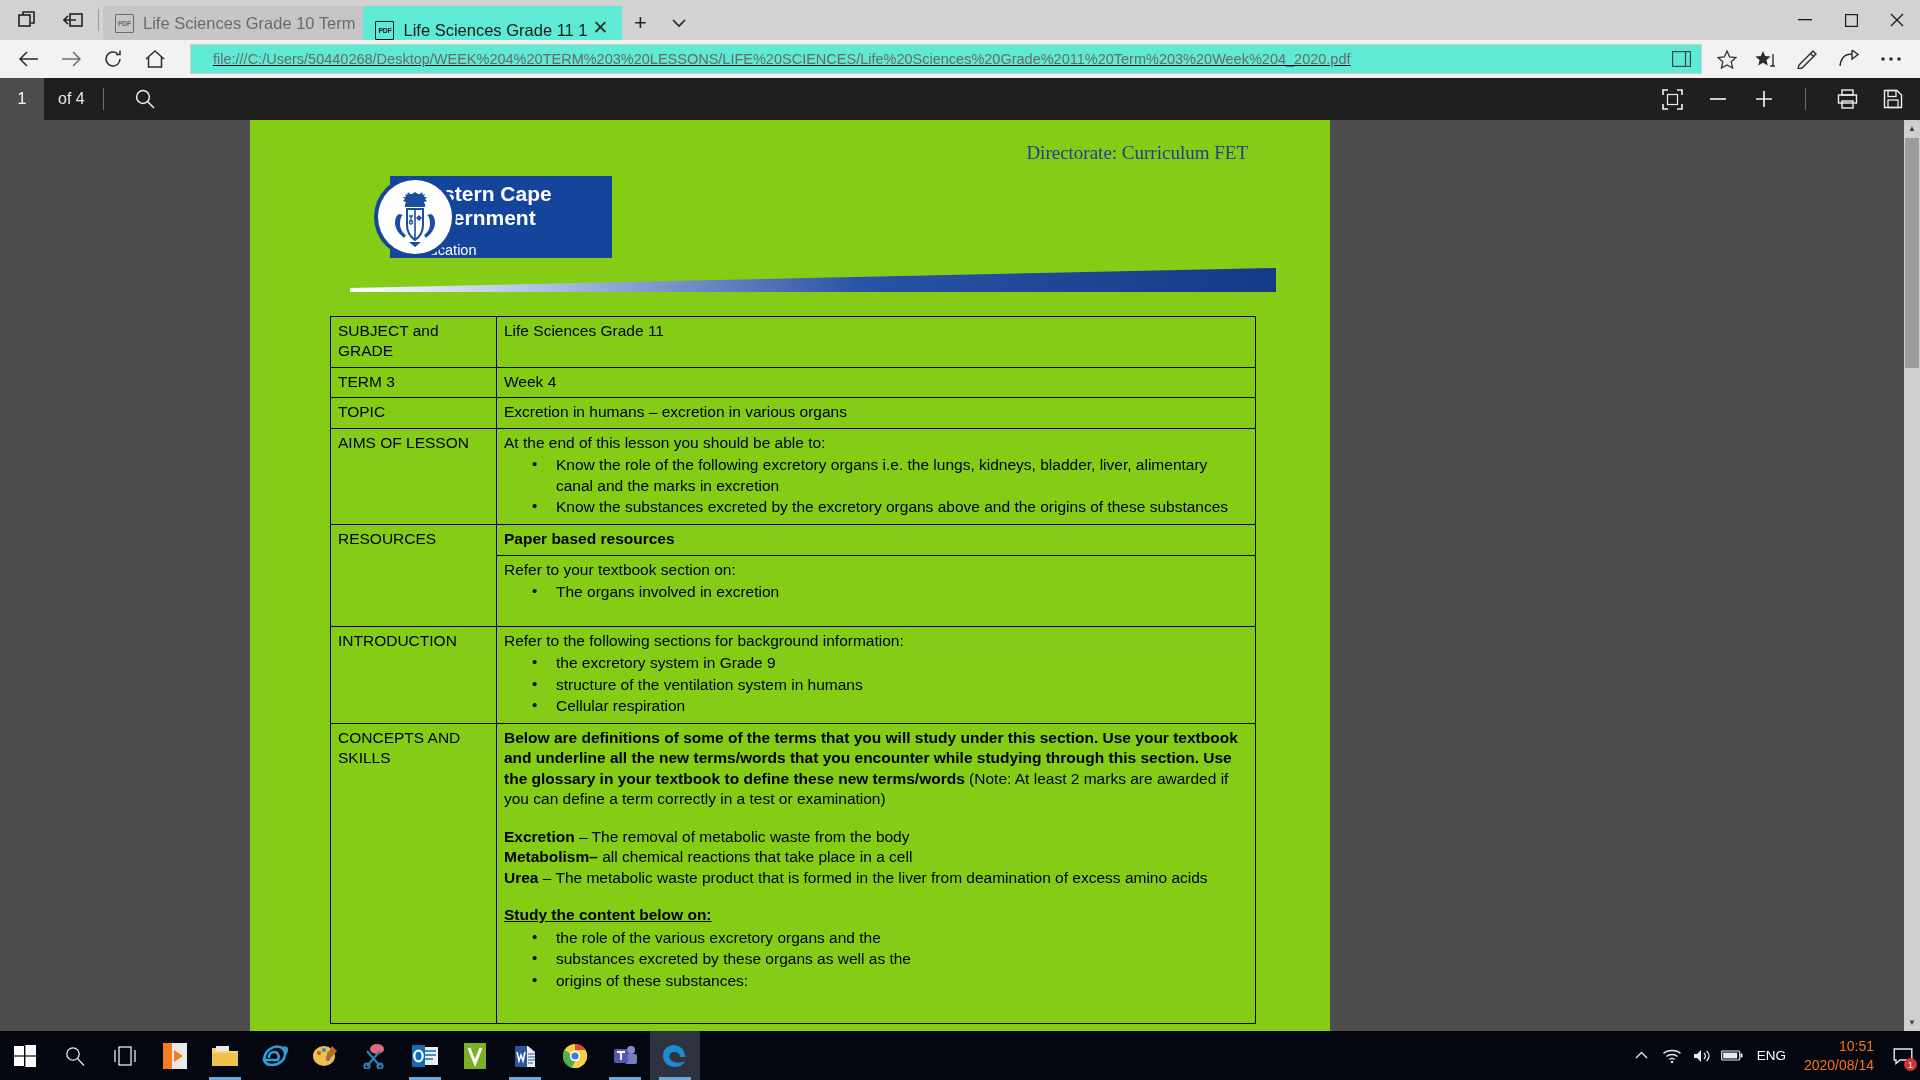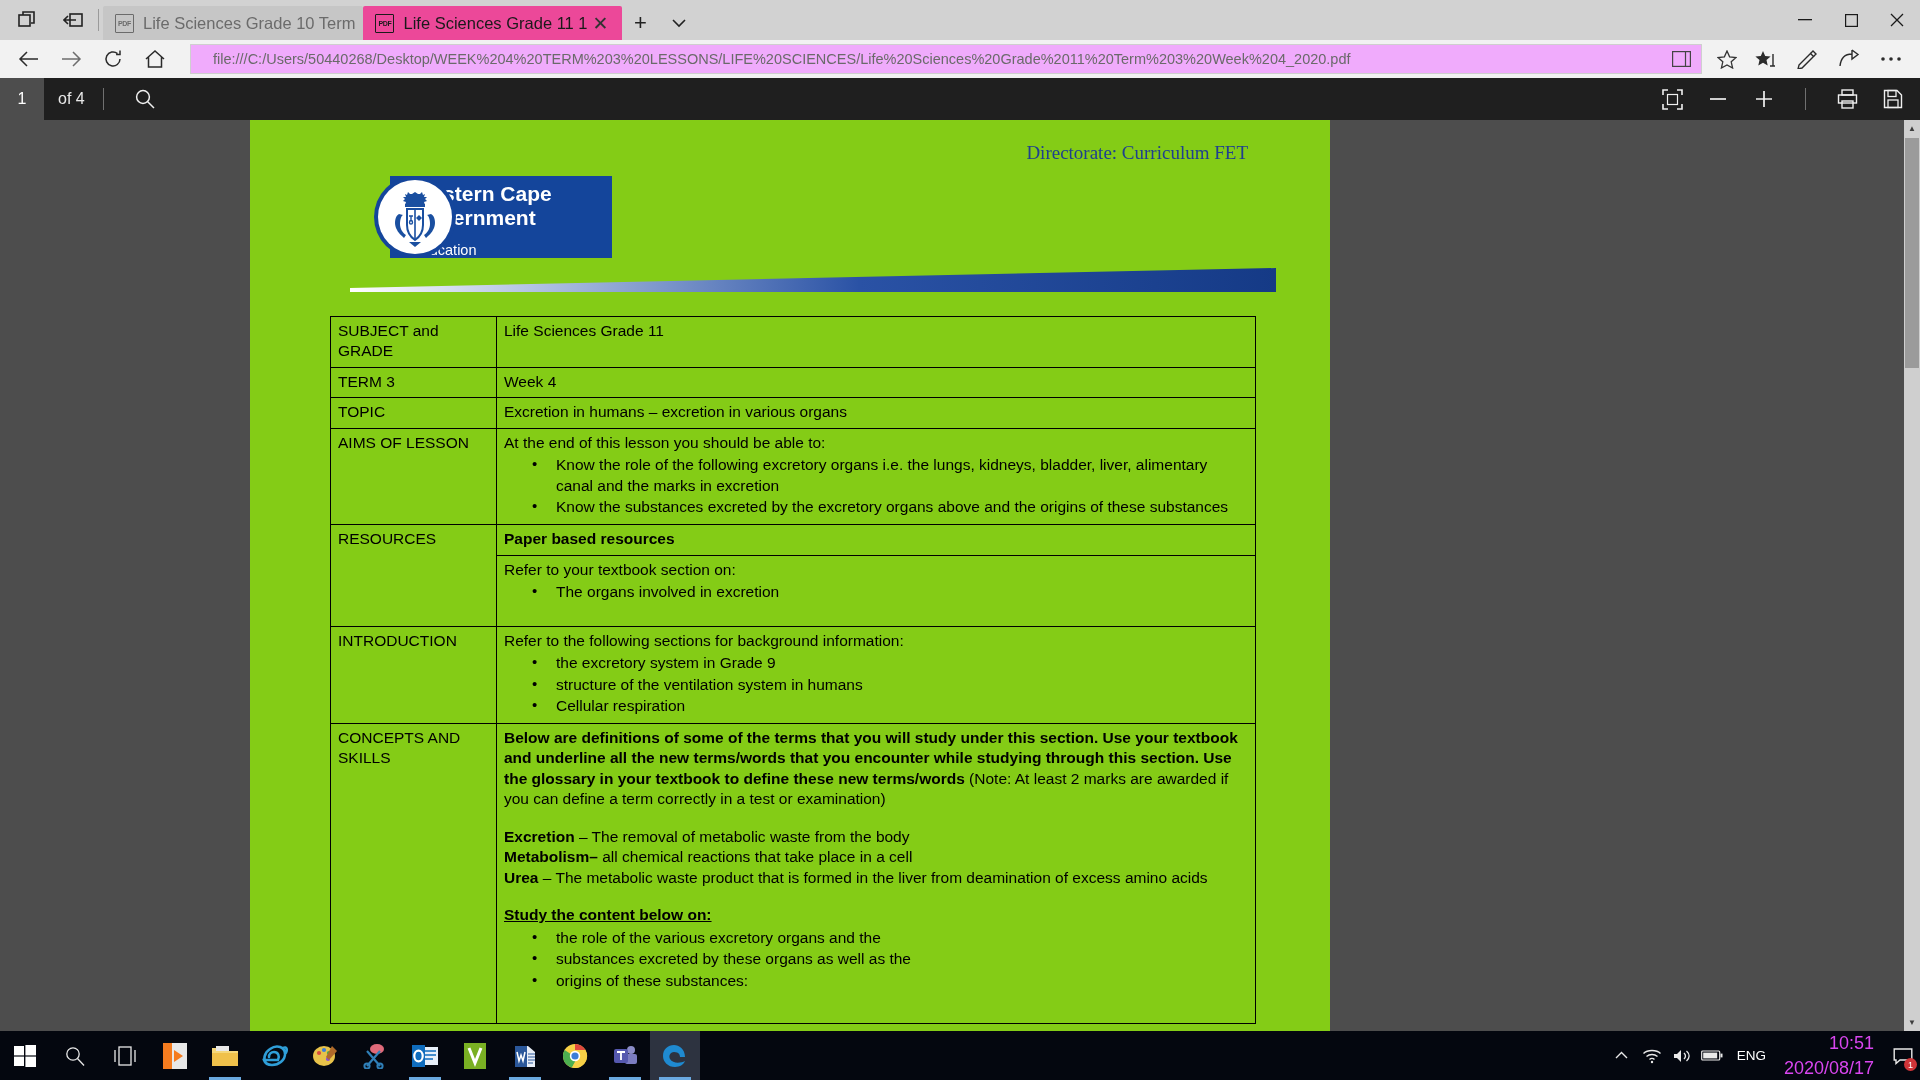--- a/index.html
+++ b/index.html
@@ -32,21 +32,21 @@
     display: flex; align-items: center;
     padding: 0 8px 0 12px;
     font-size: 16px;
     color: #6b6b6b;
     background: #d2d2d2;
     border-top-left-radius: 2px;
     border-top-right-radius: 2px;
     position: relative;
   }
   .tab.inactive { background: #c6c6c6; }
-  .tab.active { background: #ec4899; color: #1a1a1a; }
+  .tab.active { background: #5eead4; color: #1a1a1a; align-items: flex-end; }
   .tab .tab-label {
     flex: 1;
     white-space: nowrap; overflow: hidden; text-overflow: clip;
     margin-left: 9px;
     font-size: 16.5px;
   }
   .pdficon {
     width: 19px; height: 19px;
     border: 1.6px solid currentColor;
     border-radius: 1px;
@@ -73,25 +73,26 @@
   .navbtn {
     width: 42px; height: 34px;
     display: flex; align-items: center; justify-content: center;
     color: #2b2b2b;
   }
   .navbtn.dim { color: #6d6d6d; }
   .urlbox {
     flex: 1;
     height: 30px;
     margin: 0 8px 0 14px;
-    background: #f0abfc;
+    background: #5eead4;
     border: 1px solid #cfcfcf;
     display: flex; align-items: center;
     padding: 0 6px 0 22px;
     position: relative;
+    text-decoration: underline;
   }
   .urltext {
     flex: 1;
     font-size: 14.5px;
     color: #6a6a6a;
     white-space: nowrap;
     overflow: hidden;
     font-family: "Liberation Sans", sans-serif;
   }
   .urlicon { width: 28px; height: 26px; display:flex;align-items:center;justify-content:center;color:#444; }
@@ -216,21 +217,21 @@
     display: flex; align-items: center; justify-content: center;
     position: relative;
   }
   .tb-item.active-app { background: #2d3340; }
   .tb-item .underline {
     position: absolute; bottom: 0; left: 9px; right: 9px; height: 3px;
     background: #6aa9e0;
   }
   .tray { margin-left: auto; display: flex; align-items: center; padding-right: 0; }
   .tray-ic { width: 30px; height: 49px; display:flex;align-items:center;justify-content:center; color:#e9e9e9; font-size:13px;}
-  .clock { text-align: right; font-size: 18px; line-height: 1.35; padding: 0 12px 0 8px; color: #d946ef; }
+  .clock { text-align: right; font-size: 14px; line-height: 1.35; padding: 0 12px 0 8px; color: #f97316; }
   .lang { font-size: 13.5px; padding: 0 10px; color: #fff; }
   .notif { width: 34px; height:49px; display:flex;align-items:center;justify-content:center; position: relative;}
   .notif .badge {
     position: absolute; right: 3px; bottom: 9px;
     background: #d13438; color:#fff; border-radius: 50%;
     width: 13px; height:13px; font-size:9px; display:flex;align-items:center;justify-content:center;
   }
 </style>
 </head>
 <body>
@@ -658,21 +659,21 @@
     <div class="tray-ic">
       <svg width="22" height="13" viewBox="0 0 22 13">
           <rect x="0.7" y="2" width="18" height="9" rx="1" fill="none" stroke="#e9e9e9" stroke-width="1.2"></rect>
           <rect x="19.5" y="4.6" width="2" height="3.8" fill="#e9e9e9"></rect>
           <rect x="2.2" y="3.6" width="14" height="5.8" fill="#e9e9e9"></rect>
         </svg>
     </div>
     <div class="lang">ENG</div>
     <div class="clock">
       <div>10:51</div>
-      <div>2020/08/17</div>
+      <div>2020/08/14</div>
     </div>
     <div class="notif">
       <svg width="20" height="18" viewBox="0 0 20 18">
           <path d="M1.2 2 H18.8 V13 H7 L3 16.5 V13 H1.2 Z" fill="none" stroke="#e9e9e9" stroke-width="1.4"></path>
         </svg>
       <span class="badge">1</span>
     </div>
   </div>
 </div>
 

